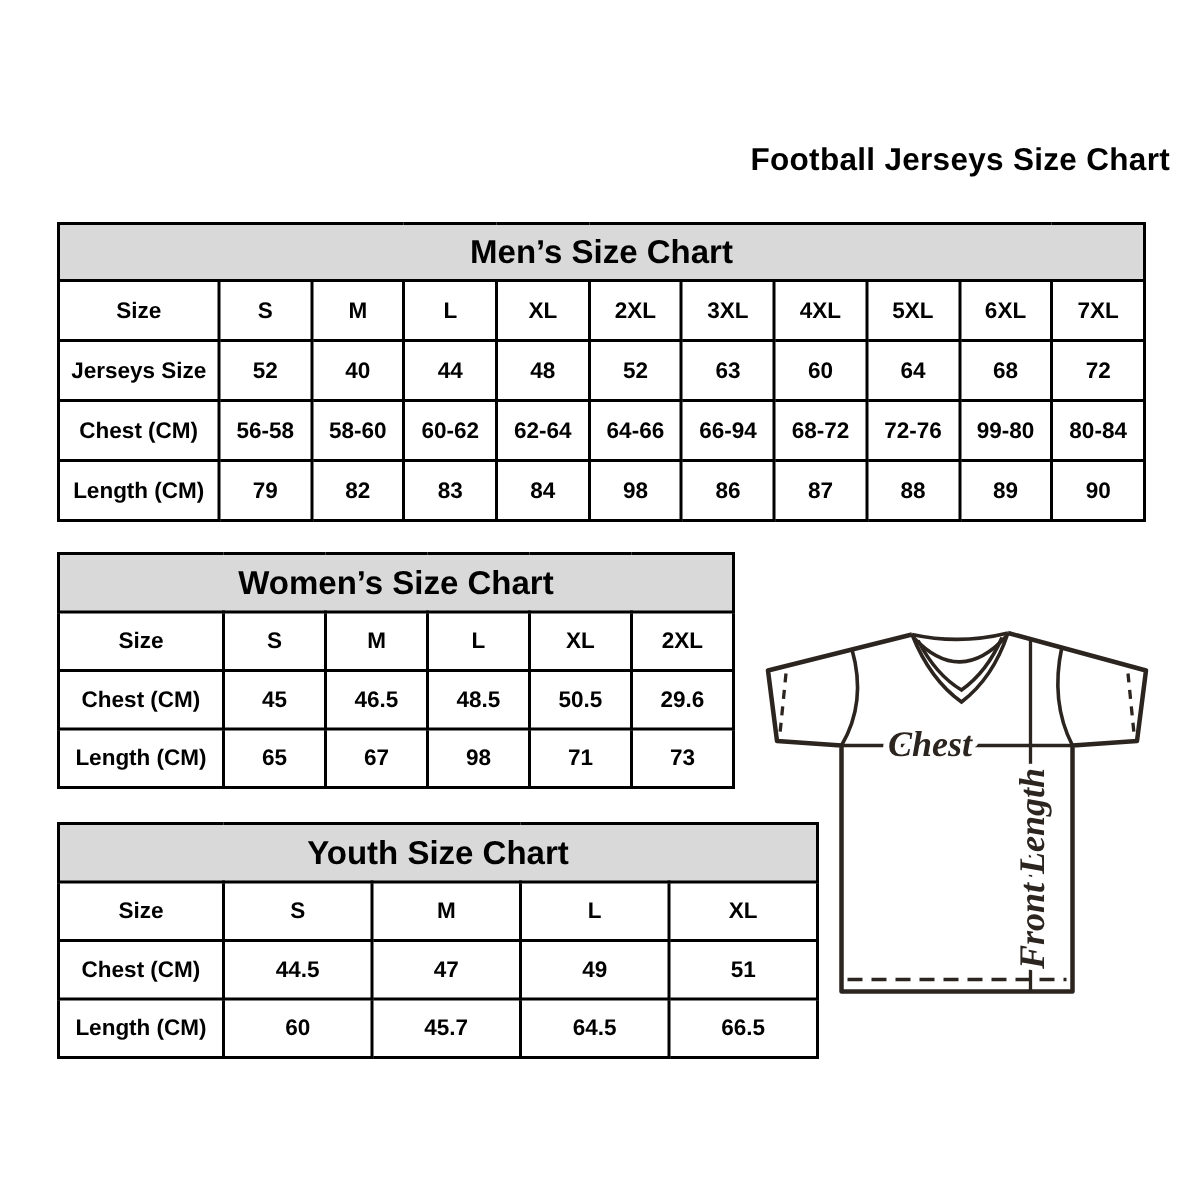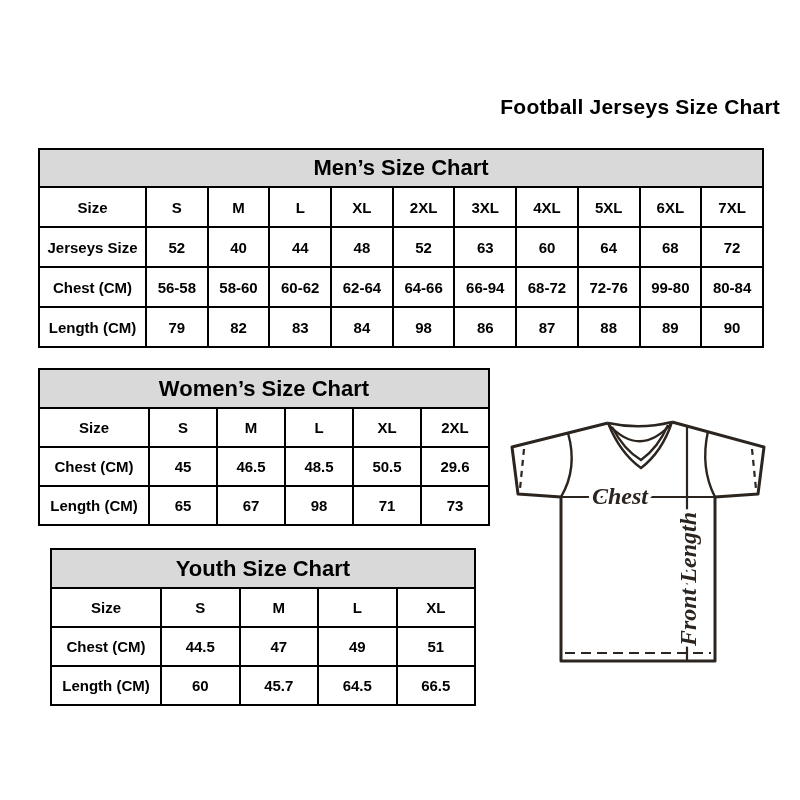--- a/index.html
+++ b/index.html
@@ -7,21 +7,21 @@
     position:relative;width:800px;height:800px;background:#ffffff;
     font-family:"Liberation Sans",sans-serif;color:#000;overflow:hidden;
   }
   .page-title{
     position:absolute;top:95px;left:0;width:780px;margin:0;
     text-align:right;font-size:21px;font-weight:bold;letter-spacing:.2px;
   }
   .tbl-wrap{position:absolute;}
   .tbl-wrap.men{left:38px;top:148px;width:726px;}
   .tbl-wrap.women{left:38px;top:368px;width:452px;}
-  .tbl-wrap.youth{left:50px;top:548px;width:426px;border-radius:28px;}
+  .tbl-wrap.youth{left:38px;top:548px;width:508px;border-radius:28px;}
   table{width:100%;border-collapse:collapse;table-layout:fixed;}
   td{
     border:2px solid #000;text-align:center;vertical-align:middle;
     font-weight:bold;font-size:15px;height:37px;padding:0 2px;
     white-space:nowrap;overflow:hidden;
   }
   .men td{height:38px;}
   td.hdr{background:#d9d9d9;font-size:22px;height:37px;}
   .men td.hdr{height:36px;}
   .jersey{position:absolute;left:504px;top:408px;width:266px;height:258px;}

